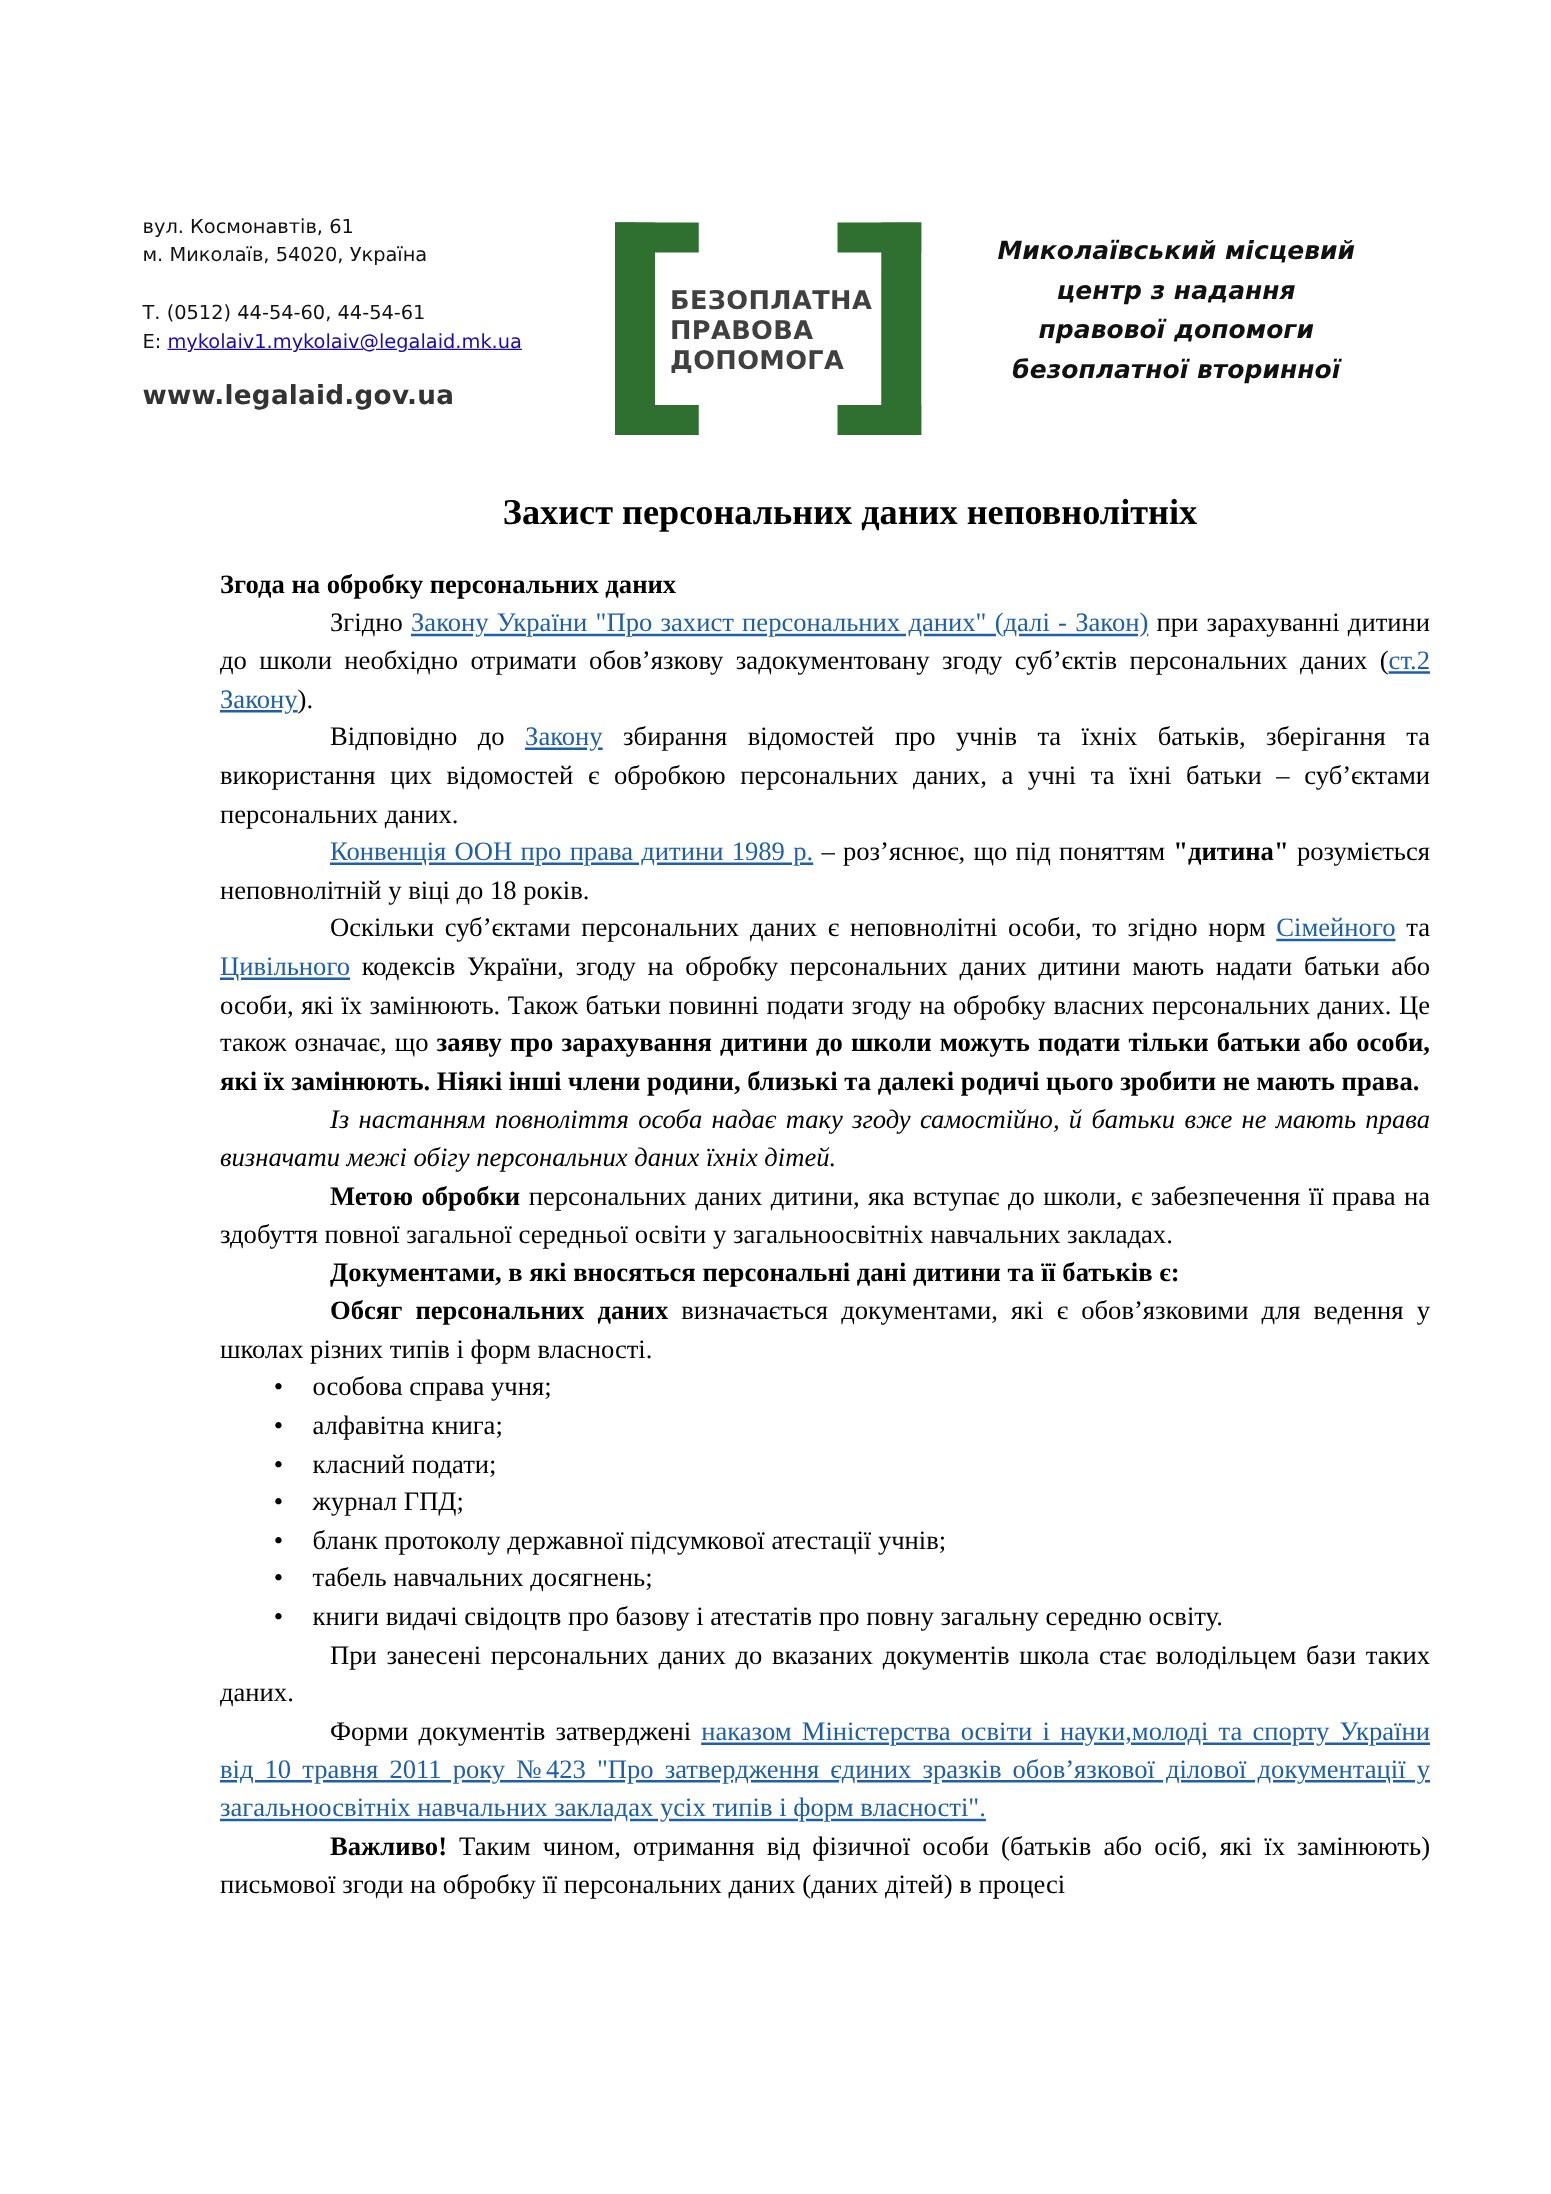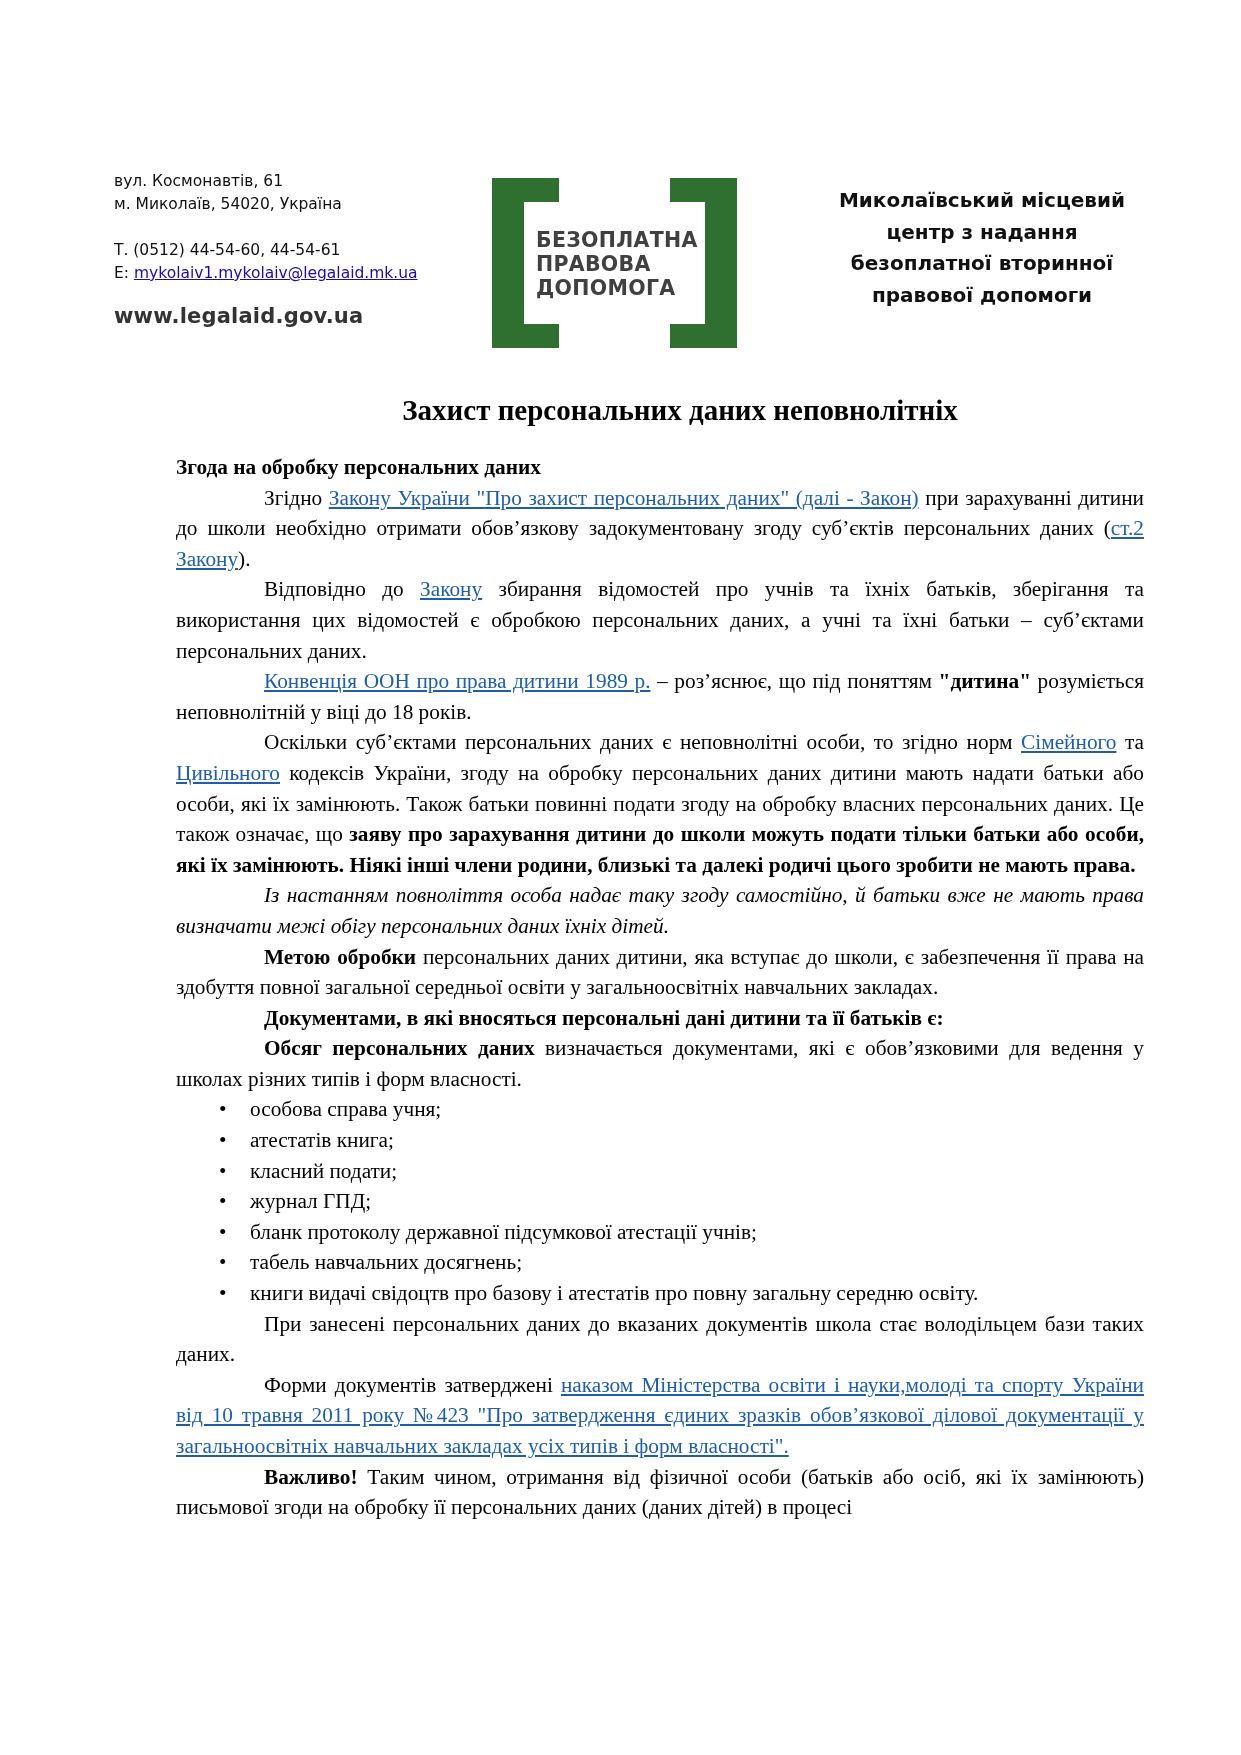--- a/index.html
+++ b/index.html
@@ -12,22 +12,22 @@
   .header-left a { color: #1a0dab; text-decoration: underline; }
   .header-left .site { font-weight: bold; font-size: 21px; margin-top: 20px; color: #333; letter-spacing: 0.2px; }
   .logo { position: absolute; left: 492px; top: 178px; width: 245px; height: 170px; }
   .logo .bar { position: absolute; background: #2f7031; }
   .logo .text {
     position: absolute; left: 44px; top: 50px;
     font-family: "DejaVu Sans", sans-serif; font-weight: bold; font-size: 20.5px; line-height: 24px;
     color: #404040; letter-spacing: 0.3px;
   }
   .org {
-    position: absolute; left: 817px; top: 185px; width: 330px; text-align: center;
-    font-family: "DejaVu Sans", sans-serif; font-weight: bold; font-size: 20px; line-height: 31.5px; color: #111;
+    position: absolute; left: 776px; top: 185px; width: 330px; text-align: center;
+    font-family: "DejaVu Sans", sans-serif; font-weight: bold; font-size: 20px; line-height: 31.5px; color: #111; font-style: italic;
   }
   .doc {
     position: absolute; left: 176px; top: 390px; width: 968px;
     font-family: "Liberation Serif", serif; font-size: 21.3px; line-height: 30.6px; color: #000;
   }
   .doc h1 { font-size: 29px; font-weight: bold; text-align: center; margin: 0 0 22px 0; line-height: 40px; padding-left: 40px; }
   .doc h2 { font-size: 21.3px; font-weight: bold; text-align: left; margin: 0; line-height: 30.6px; }
   .doc p { margin: 0; text-align: justify; text-indent: 88px; }
   .doc a { color: #1f5fa8; text-decoration: underline; }
   .doc .bullets { margin: 0; padding: 0; list-style: none; }
@@ -58,22 +58,22 @@
   <div class="text">
     <div>БЕЗОПЛАТНА</div>
     <div>ПРАВОВА</div>
     <div>ДОПОМОГА</div>
   </div>
 </div>
 
 <div class="org">
   <div>Миколаївський місцевий</div>
   <div>центр з надання</div>
+  <div>правової допомоги</div>
   <div>безоплатної вторинної</div>
-  <div>правової допомоги</div>
 </div>
 
 <div class="doc">
   <h1>Захист персональних даних неповнолітніх</h1>
   <h2>Згода на обробку персональних даних</h2>
 
   <p><span>Згідно </span><a>Закону України "Про захист персональних даних" (далі - Закон)</a><span> при зарахуванні дитини до школи необхідно отримати обов’язкову задокументовану згоду суб’єктів персональних даних (</span><a>ст.2 Закону</a><span>).</span></p>
 
   <p><span>Відповідно до </span><a>Закону</a><span> збирання відомостей про учнів та їхніх батьків, зберігання та використання цих відомостей є обробкою персональних даних, а учні та їхні батьки – суб’єктами персональних даних.</span></p>
 
@@ -84,21 +84,21 @@
   <p class="bi">Із настанням повноліття особа надає таку згоду самостійно, й батьки вже не мають права визначати межі обігу персональних даних їхніх дітей.</p>
 
   <p><b>Метою обробки</b><span> персональних даних дитини, яка вступає до школи, є забезпечення її права на здобуття повної загальної середньої освіти у загальноосвітніх навчальних закладах.</span></p>
 
   <p><b>Документами, в які вносяться персональні дані дитини та її батьків є:</b></p>
 
   <p><b>Обсяг персональних даних</b><span> визначається документами, які є обов’язковими для ведення у школах різних типів і форм власності.</span></p>
 
   <ul class="bullets">
     <li><span class="dot">•</span><span>особова справа учня;</span></li>
-    <li><span class="dot">•</span><span>атестатів книга;</span></li>
+    <li><span class="dot">•</span><span>алфавітна книга;</span></li>
     <li><span class="dot">•</span><span>класний подати;</span></li>
     <li><span class="dot">•</span><span>журнал ГПД;</span></li>
     <li><span class="dot">•</span><span>бланк протоколу державної підсумкової атестації учнів;</span></li>
     <li><span class="dot">•</span><span>табель навчальних досягнень;</span></li>
     <li><span class="dot">•</span><span>книги видачі свідоцтв про базову і атестатів про повну загальну середню освіту.</span></li>
   </ul>
 
   <p>При занесені персональних даних до вказаних документів школа стає володільцем бази таких даних.</p>
 
   <p><span>Форми документів затверджені </span><a>наказом Міністерства освіти і науки,молоді та спорту України від 10 травня 2011 року №423 "Про затвердження єдиних зразків обов’язкової ділової документації у загальноосвітніх навчальних закладах усіх типів і форм власності".</a></p>

